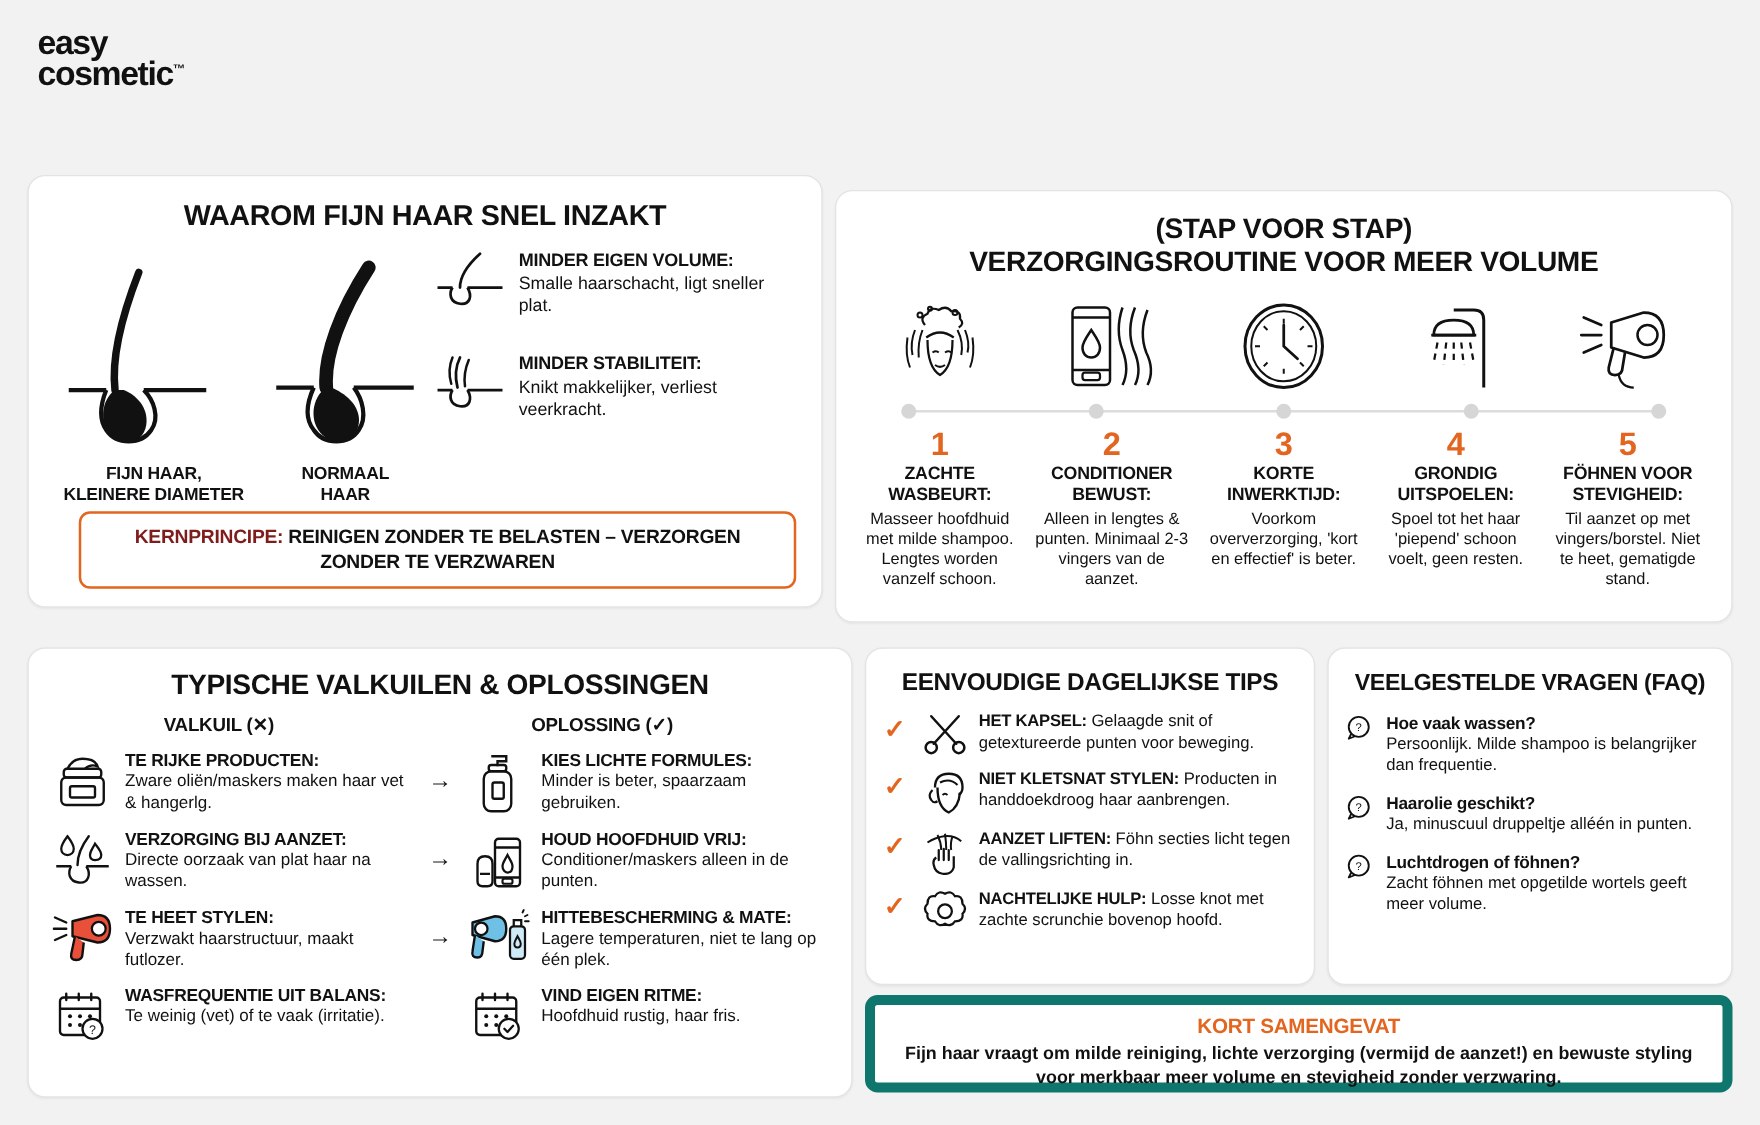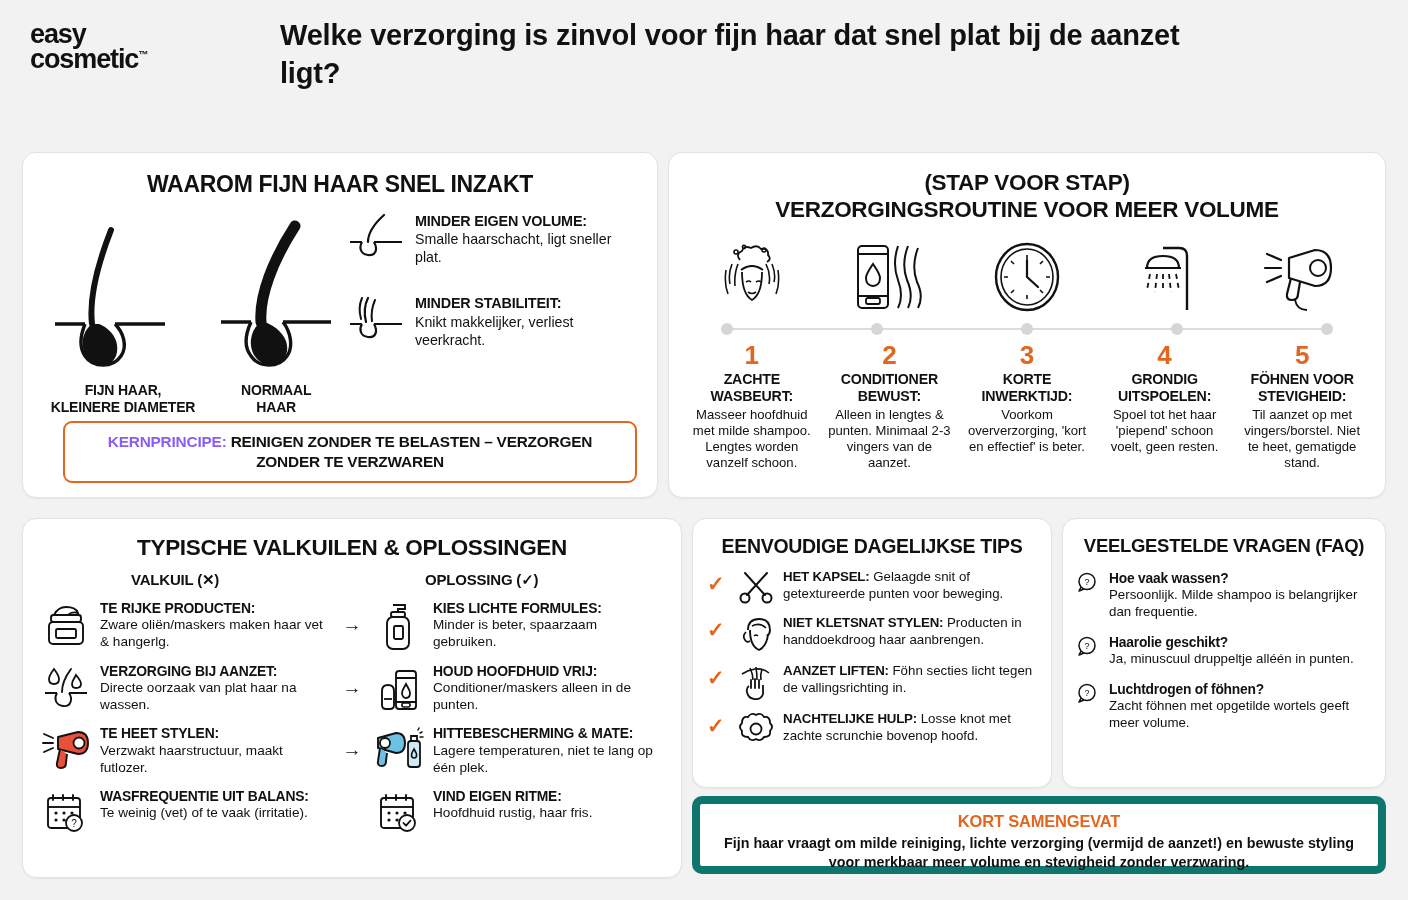--- a/index.html
+++ b/index.html
@@ -26,39 +26,39 @@
     border: 1px solid #e3e3e3;
     border-radius: 14px;
     box-shadow: 0 1px 2px rgba(0,0,0,.05);
     position: absolute;
   }
   .card-title {
     text-align: center; font-weight: 800; letter-spacing: -0.3px; color: #111;
   }
 
   
-  #card-why { left: 22px; top: 152px; width: 636px; height: 346px; padding: 18px 20px 14px; }
+  #card-why { left: 22px; top: 140px; width: 636px; height: 346px; padding: 18px 20px 14px; }
   #card-why .card-title { font-size: 23px; margin-bottom: 6px; }
   .why-body { display: flex; gap: 4px; margin-top: 8px; }
   .follicles { width: 300px; flex: none; display: flex; justify-content: center; gap: 22px; padding-top: 14px; }
   .foll { text-align: center; }
   .foll-cap { font-size: 14px; font-weight: 700; line-height: 1.18; letter-spacing: -0.2px; margin-top: 4px; }
   .reasons { flex: 1; display: flex; flex-direction: column; gap: 28px; padding-top: 6px; }
   .reason { display: flex; gap: 10px; align-items: flex-start; }
   .reason .ricon { width: 58px; flex: none; display:flex; justify-content:center; }
   .reason .rtxt { font-size: 14.2px; line-height: 1.27; }
   .reason .rtxt b { font-weight: 800; display: block; letter-spacing: -0.2px; font-size: 14.4px; }
 
   .principle {
     position: absolute; left: 40px; right: 20px; bottom: 14px;
     border: 2px solid #E2661F; border-radius: 9px;
     padding: 9px 10px; text-align: center;
     font-weight: 800; font-size: 15.4px; line-height: 1.3; letter-spacing: -0.2px;
   }
-  .principle .k { color: #8b5cf6; }
+  .principle .k { color: #7f1d1d; }
 
   
   #card-routine { left: 668px; top: 152px; width: 718px; height: 346px; padding: 16px 14px 10px; }
   #card-routine .card-title { font-size: 22.5px; line-height: 1.22; }
   .steps-icons { display: flex; margin-top: 16px; }
   .steps-icons > div { flex: 1; display: flex; justify-content: center; align-items: flex-end; height: 74px; }
   .timeline { position: relative; height: 14px; margin: 8px 44px 0; }
   .timeline .bar { position: absolute; left: 0; right: 0; top: 6px; height: 2px; background: #dcdcdc; }
   .timeline .dot { position: absolute; top: 1px; width: 12px; height: 12px; border-radius: 50%; background: #d6d6d6; transform: translateX(-50%); }
   .steps-text { display: flex; margin-top: 6px; }
@@ -111,21 +111,20 @@
 </head>
 <body>
 
 <div class="page">
 
   <div class="header">
     <div class="logo">
       <div class="logo-l1">easy</div>
       <div class="logo-l2"><span>cosmetic</span><span class="logo-tm">™</span></div>
     </div>
-    <div class="headline">Welke verzorging is zinvol voor fijn haar dat snel plat bij de aanzet ligt?</div>
   </div>
 
   <div class="card" id="card-why">
     <div class="card-title">WAAROM FIJN HAAR SNEL INZAKT</div>
 
     <div class="why-body">
       <div class="follicles">
 
         <div class="foll">
           <span>

